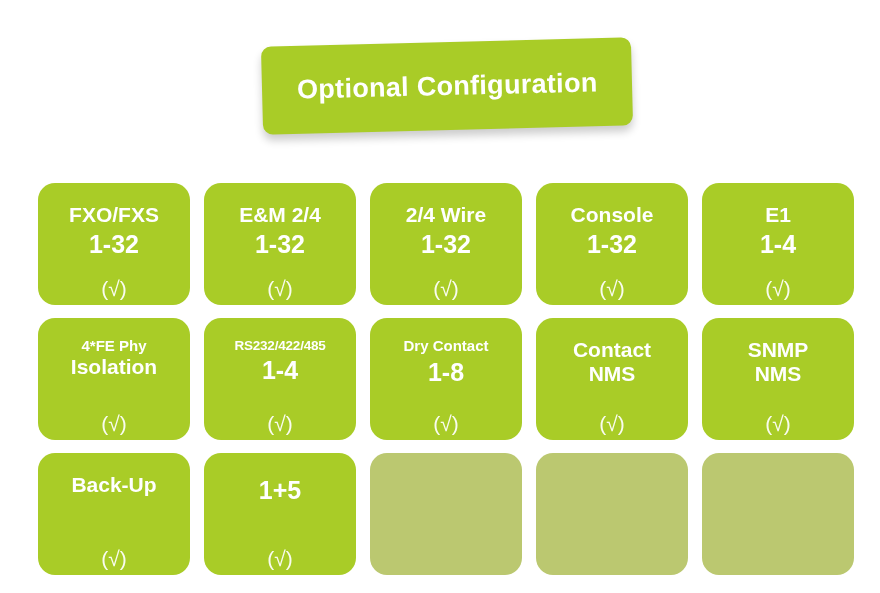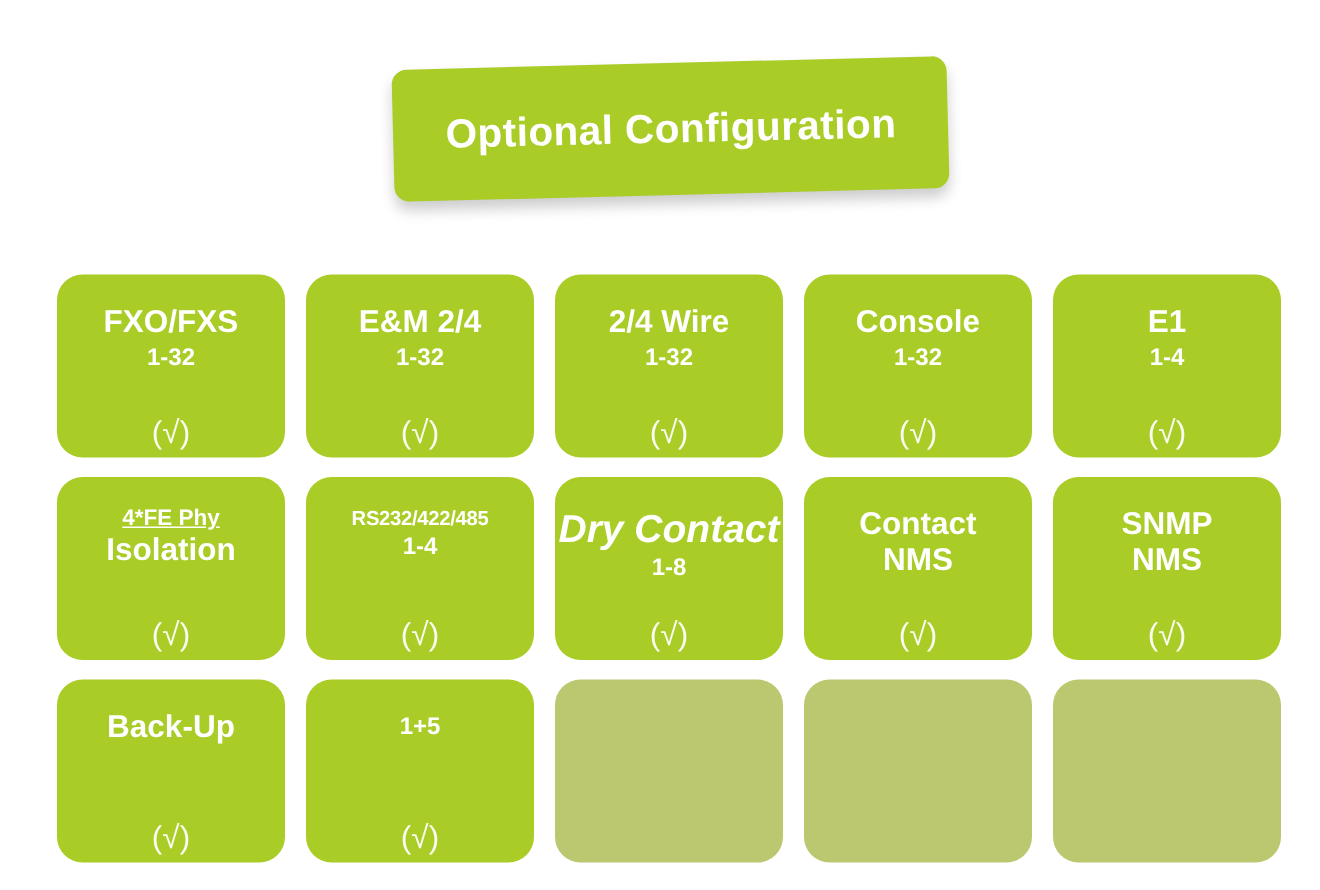--- a/index.html
+++ b/index.html
@@ -76,28 +76,28 @@
 
   .tile-line {
     color: #ffffff;
     font-weight: bold;
     text-align: left;
     white-space: nowrap;
     line-height: 1.12;
   }
   
   .tile-line.lg   { font-size: 21px; }
-  .tile-line.md   { font-size: 26px; font-style: italic; }
-  .tile-line.sm   { font-size: 15px; text-decoration: underline; }
+  .tile-line.md   { font-size: 15px; }
+  .tile-line.sm   { font-size: 15px; }
   .tile-line.xs   { font-size: 13.5px; letter-spacing: -0.2px; }
 
   .tile-sub {
     color: #ffffff;
     font-weight: bold;
-    font-size: 16px;
+    font-size: 25px;
     text-align: center;
     white-space: nowrap;
     line-height: 1.2;
     margin-top: 2px;
   }
 
   .tile-check {
     color: rgba(255,255,255,0.93);
     font-size: 21px;
     font-weight: normal;

